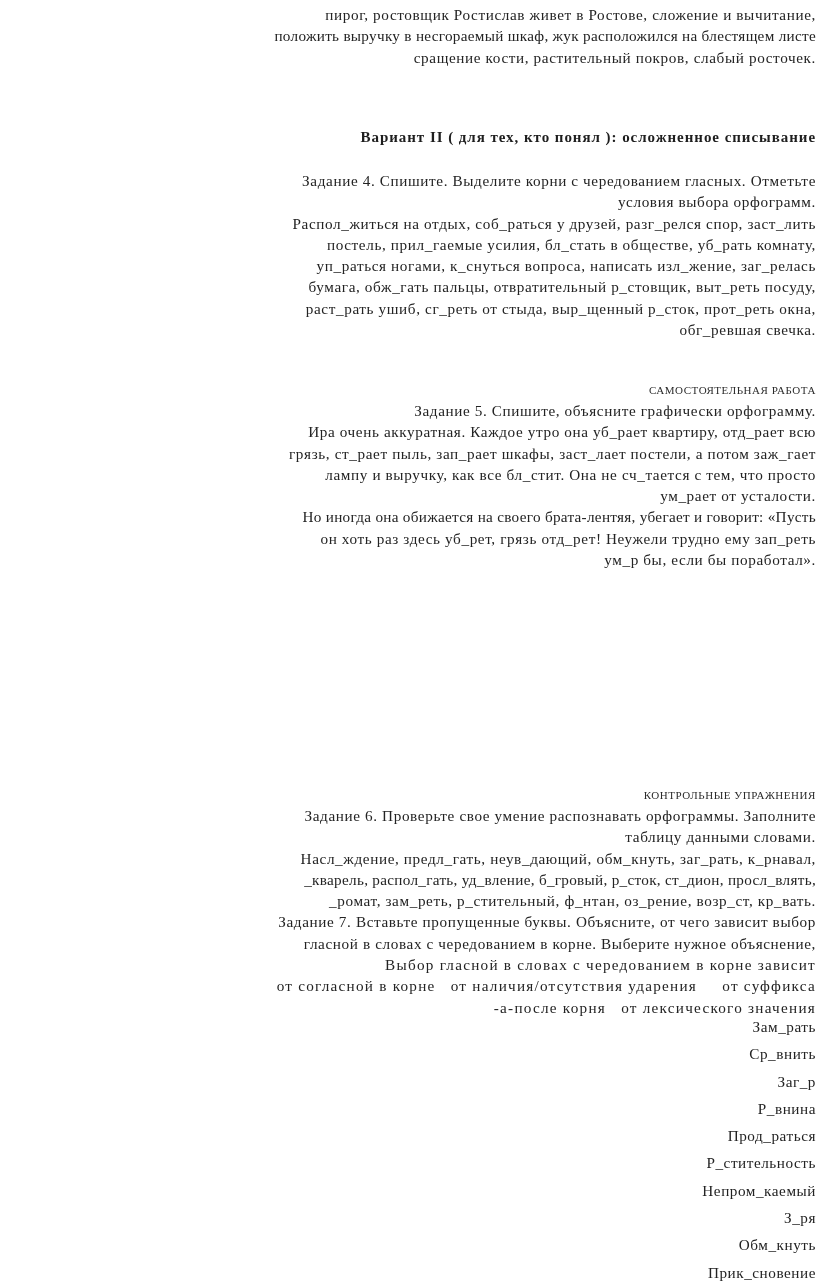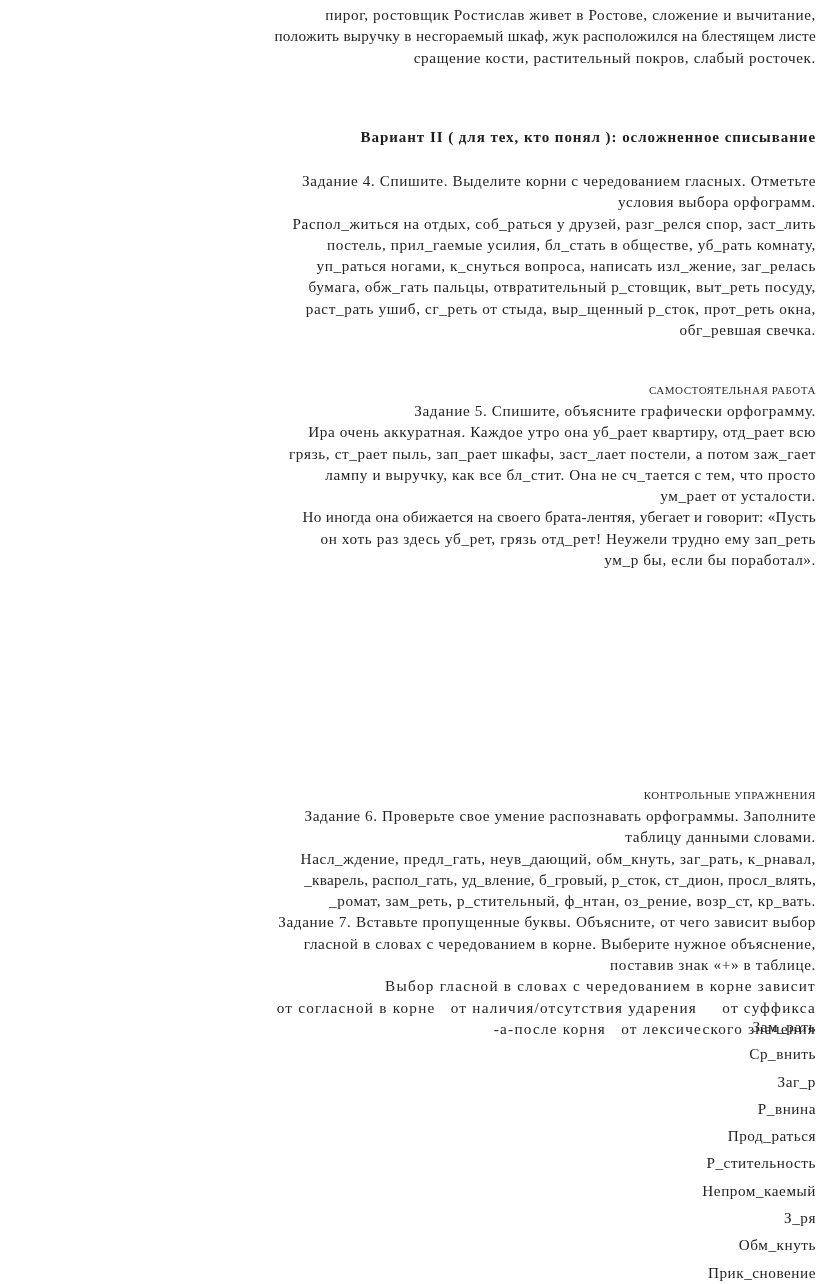--- a/index.html
+++ b/index.html
@@ -113,21 +113,20 @@
 
   <div class="block" style="top:786px;">
     <span class="caption">КОНТРОЛЬНЫЕ УПРАЖНЕНИЯ</span>
     <span class="line">Задание 6. Проверьте свое умение распознавать орфограммы. Заполните</span>
     <span class="line">таблицу данными словами.</span>
     <span class="line">Насл_ждение, предл_гать, неув_дающий, обм_кнуть, заг_рать, к_рнавал,</span>
     <span class="line tight">_кварель, распол_гать, уд_вление, б_гровый, р_сток, ст_дион, просл_влять,</span>
     <span class="line">_ромат, зам_реть, р_стительный, ф_нтан, оз_рение, возр_ст, кр_вать.</span>
     <span class="line">Задание 7. Вставьте пропущенные буквы. Объясните, от чего зависит выбор</span>
     <span class="line">гласной в словах с чередованием в корне. Выберите нужное объяснение,</span>
-    <span class="line">поставив знак «+» в таблице.</span>
     <span class="line wide ind-1">Выбор гласной в словах с чередованием в корне зависит</span>
     <span class="line wide ind-2">от согласной в корне   от наличия/отсутствия ударения     от суффикса</span>
     <span class="line wide">-а-после корня   от лексического значения</span>
   </div>
 
   <div class="block wordlist" style="top:1010px;">
     <span class="line">Зам_рать</span>
     <span class="line">Ср_внить</span>
     <span class="line">Заг_р</span>
     <span class="line">Р_внина</span>

